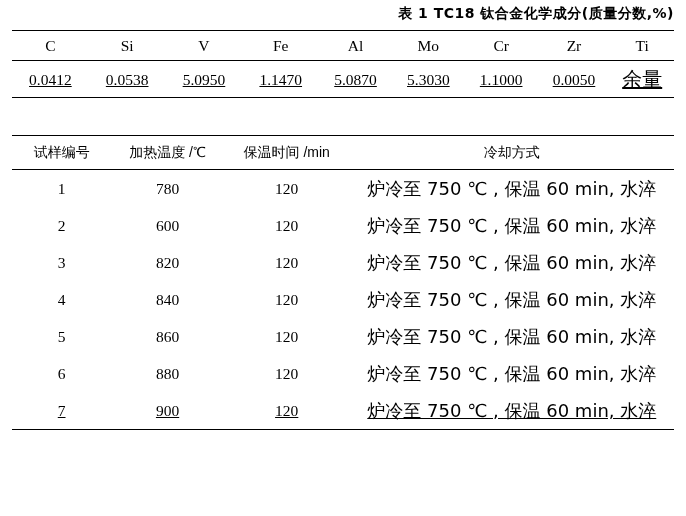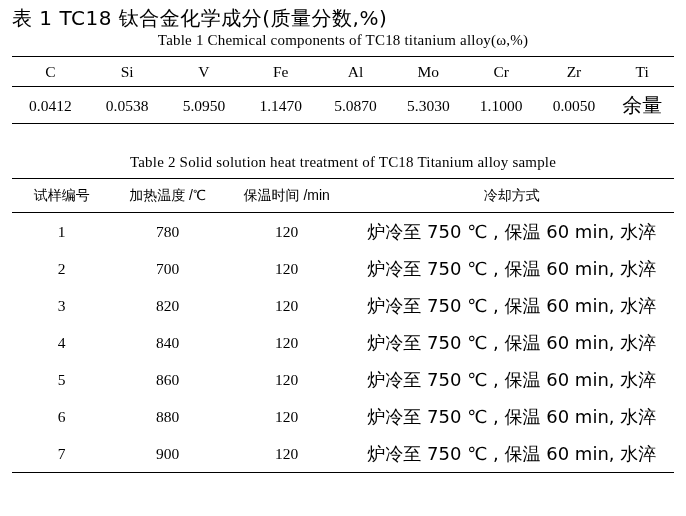--- a/index.html
+++ b/index.html
@@ -18,24 +18,24 @@
     width: 686px;
     height: 516px;
     position: relative;
     box-sizing: border-box;
     padding: 0 12px;
   }
   .table-block {
     width: 100%;
   }
   .cap-cn {
-    text-align: left;
+    text-align: right;
     font-family: "DejaVu Sans", sans-serif;
-    font-size: 20px;
-    font-weight: normal;
+    font-size: 14px;
+    font-weight: bold;
     letter-spacing: 0.5px;
   }
   .cap-en {
     text-align: center;
     font-family: "Liberation Serif", serif;
     font-size: 15px;
     letter-spacing: 0.2px;
   }
   table {
     border-collapse: collapse;
@@ -43,20 +43,21 @@
     table-layout: fixed;
   }
   .rule-top {
     border-top: 1.6px solid #000;
   }
   .rule-mid {
     border-top: 1.0px solid #000;
   }
   .rule-bot {
     border-bottom: 1.6px solid #000;
+    text-decoration: underline;
   }
   
   #t1 {
     margin-top: 7px;
   }
   #t1 th, #t1 td {
     text-align: center;
     font-family: "Liberation Serif", serif;
     font-size: 15.5px;
     font-weight: normal;
@@ -95,21 +96,20 @@
   .spacer-title { height: 5px; }
 </style>
 </head>
 <body>
 
 <div class="page">
 
   <div class="table-block">
     <div class="spacer-title"></div>
     <div class="cap-cn">表 1    TC18 钛合金化学成分(质量分数,%)</div>
-    <div class="cap-en">Table 1    Chemical components of TC18 titanium alloy(ω,%)</div>
 
     <table id="t1">
       <colgroup>
         <col style="width:11.6%">
         <col style="width:11.6%">
         <col style="width:11.6%">
         <col style="width:11.6%">
         <col style="width:11.0%">
         <col style="width:11.0%">
         <col style="width:11.0%">
@@ -141,21 +141,20 @@
           <td>0.0050</td>
           <td class="cjk">余量</td>
         </tr>
       </tbody>
     </table>
   </div>
 
   <div class="gap1"></div>
 
   <div class="table-block">
-    <div class="cap-en">Table 2    Solid solution heat treatment of TC18 Titanium alloy sample</div>
 
     <table id="t2">
       <colgroup>
         <col style="width:15%">
         <col style="width:17%">
         <col style="width:19%">
         <col style="width:49%">
       </colgroup>
       <thead>
         <tr class="rule-top">
@@ -167,21 +166,21 @@
       </thead>
       <tbody id="t2-body">
       <tr class="rule-mid">
             <td>1</td>
             <td>780</td>
             <td>120</td>
             <td class="cool">炉冷至 750 ℃ , 保温 60 min, 水淬</td>
           </tr>
           <tr>
             <td>2</td>
-            <td>700</td>
+            <td>600</td>
             <td>120</td>
             <td class="cool">炉冷至 750 ℃ , 保温 60 min, 水淬</td>
           </tr>
           <tr>
             <td>3</td>
             <td>820</td>
             <td>120</td>
             <td class="cool">炉冷至 750 ℃ , 保温 60 min, 水淬</td>
           </tr>
           <tr>

